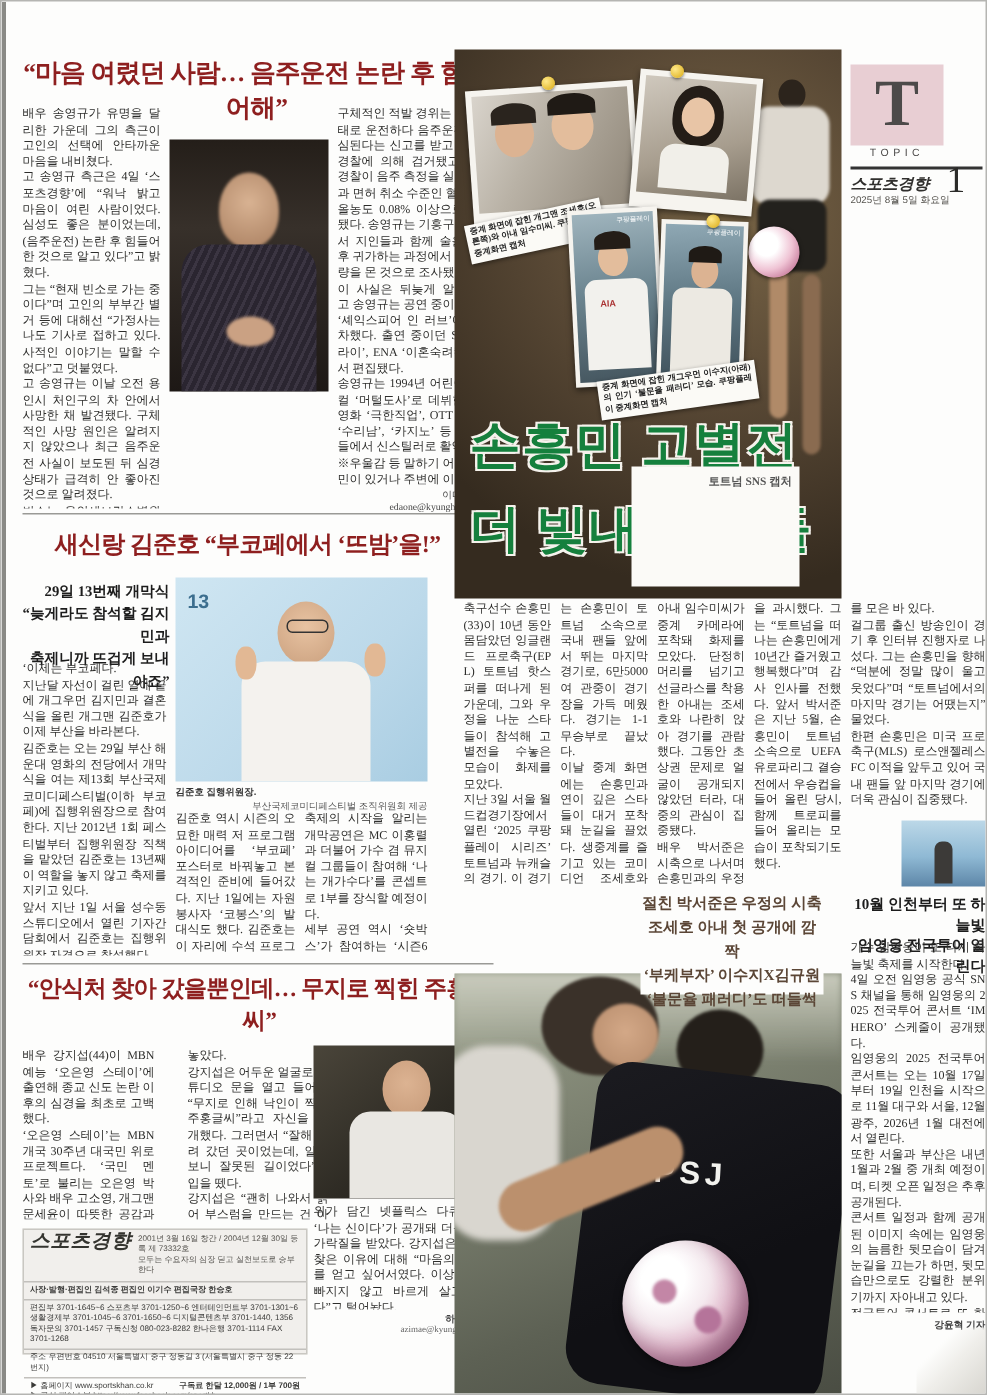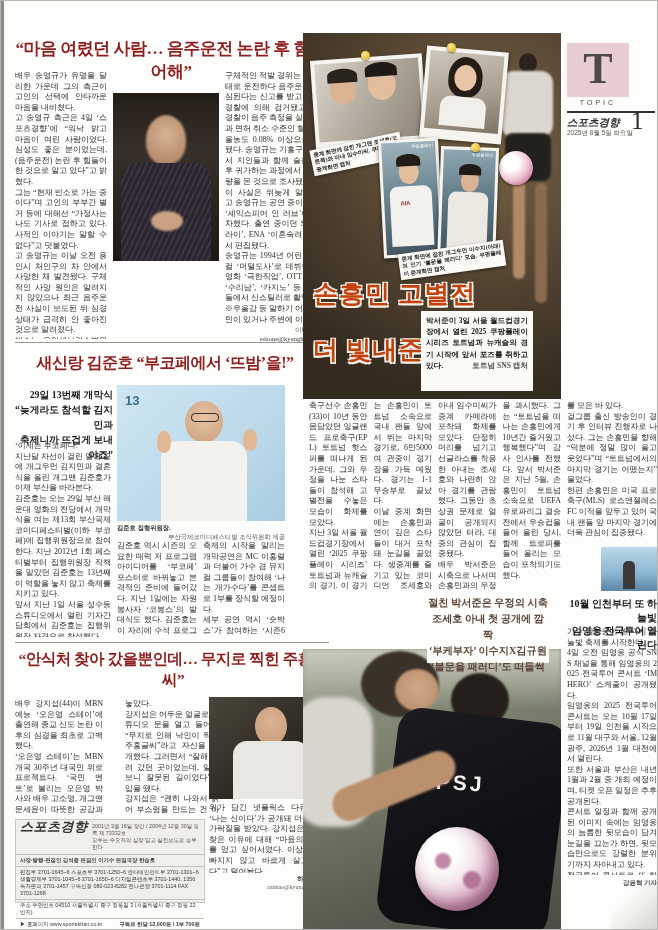--- a/index.html
+++ b/index.html
@@ -13,21 +13,21 @@
   .cap{font-weight:bold;color:#1c1c1c;white-space:pre-line;text-align:right;}
   .byline{font-size:6.5px;color:#444;text-align:right;}
   .rule{position:absolute;background:#9a9a96;height:1px;}
   .photo{position:absolute;overflow:hidden;}
   .polaroid{position:absolute;background:#f6f4ef;box-shadow:0 2px 4px rgba(0,0,0,.5);padding:4px 4px 10px;}
   .pin{position:absolute;width:9px;height:9px;border-radius:50%;background:radial-gradient(circle at 35% 35%,#ffe98a,#d9a913);box-shadow:0 1px 2px rgba(0,0,0,.5);}
   .lbl{position:absolute;background:#fbfaf6;color:#222;font-size:5.6px;line-height:7.4px;font-weight:bold;
        padding:2px 3px;box-shadow:0 1px 3px rgba(0,0,0,.45);text-align:justify;word-break:break-all;}
   .ft{font-family:"Liberation Sans",sans-serif;color:#3a3a38;}
   .frow{border-top:1px solid #c2c0bc;padding:2px 4px;}
-  .bighl{font-size:25px;line-height:1;font-weight:bold;color:#c2410c;letter-spacing:1px;
+  .bighl{font-size:34px;line-height:1;font-weight:bold;color:#15803d;letter-spacing:1px;
          text-shadow:1.5px 1.5px 0 #f5f2ec,-1.5px -1.5px 0 #f5f2ec,1.5px -1.5px 0 #f5f2ec,-1.5px 1.5px 0 #f5f2ec;}
 </style>
 </head>
 <body>
 
 <div class="page">
 
   <div class="abs hl" style="left:14px;top:36px;width:312px;font-size:17px;">“마음 여렸던 사람… 음주운전 논란 후 힘들어해”</div>
   <div class="col" style="left:14px;top:70px;width:92px;height:268px;">배우 송영규가 유명을 달리한 가운데 그의 측근이 고인의 선택에 안타까운 마음을 내비쳤다.
 고 송영규 측근은 4일 ‘스포츠경향’에 “워낙 밝고 마음이 여린 사람이었다. 심성도 좋은 분이었는데, (음주운전) 논란 후 힘들어한 것으로 알고 있다”고 밝혔다.
@@ -172,21 +172,20 @@
   </div>
   <div class="pin" style="left:470px;top:142px;"></div>
 
   <div class="lbl" style="left:398px;top:246px;width:100px;transform:rotate(-8deg);">중계 화면에 잡힌 개그우먼 이수지(아래)의 인기 ‘불문율 패러디’ 모습. 쿠팡플레이 중계화면 캡처</div>
 
   <div class="abs bighl" style="left:312px;top:280px;">손흥민 고별전</div>
   <div class="abs bighl" style="left:312px;top:336px;">더 빛내준 별들</div>
 
   <div class="abs" style="left:420px;top:310px;width:112px;height:80px;background:#fbfaf7;padding:4px 5px;box-sizing:border-box;
               font-size:7.6px;line-height:11.2px;font-weight:bold;color:#222;text-align:justify;word-break:break-all;">
-    <span>박서준이 3일 서울 월드컵경기장에서 열린 2025 쿠팡플레이 시리즈 토트넘과 뉴캐슬의 경기 시작에 앞서 포즈를 취하고 있다.</span>
     <span style="color:#555;float:right;">토트넘 SNS 캡처</span>
   </div>
 
   <div class="abs" style="left:308px;top:400px;width:252px;height:262px;column-count:4;column-gap:6px;
               font-size:8px;line-height:10.6px;color:#2d2d2b;text-align:justify;word-break:break-all;
               overflow:hidden;white-space:pre-line;">축구선수 손흥민(33)이 10년 동안 몸담았던 잉글랜드 프로축구(EPL) 토트넘 핫스퍼를 떠나게 된 가운데, 그와 우정을 나눈 스타들이 참석해 고별전을 수놓은 모습이 화제를 모았다.
 지난 3일 서울 월드컵경기장에서 열린 ‘2025 쿠팡플레이 시리즈’ 토트넘과 뉴캐슬의 경기. 이 경기는 손흥민이 토트넘 소속으로 국내 팬들 앞에서 뛰는 마지막 경기로, 6만5000여 관중이 경기장을 가득 메웠다. 경기는 1-1 무승부로 끝났다.
 이날 중계 화면에는 손흥민과 연이 깊은 스타들이 대거 포착돼 눈길을 끌었다. 생중계를 즐기고 있는 코미디언 조세호와 아내 임수미씨가 중계 카메라에 포착돼 화제를 모았다. 단정히 머리를 넘기고 선글라스를 착용한 아내는 조세호와 나란히 앉아 경기를 관람했다. 그동안 초상권 문제로 얼굴이 공개되지 않았던 터라, 대중의 관심이 집중됐다.
 배우 박서준은 시축으로 나서며 손흥민과의 우정을 과시했다. 그는 “토트넘을 떠나는 손흥민에게 10년간 즐거웠고 행복했다”며 감사 인사를 전했다. 앞서 박서준은 지난 5월, 손흥민이 토트넘 소속으로 UEFA 유로파리그 결승전에서 우승컵을 들어 올린 당시, 함께 트로피를 들어 올리는 모습이 포착되기도 했다.</div>
 

